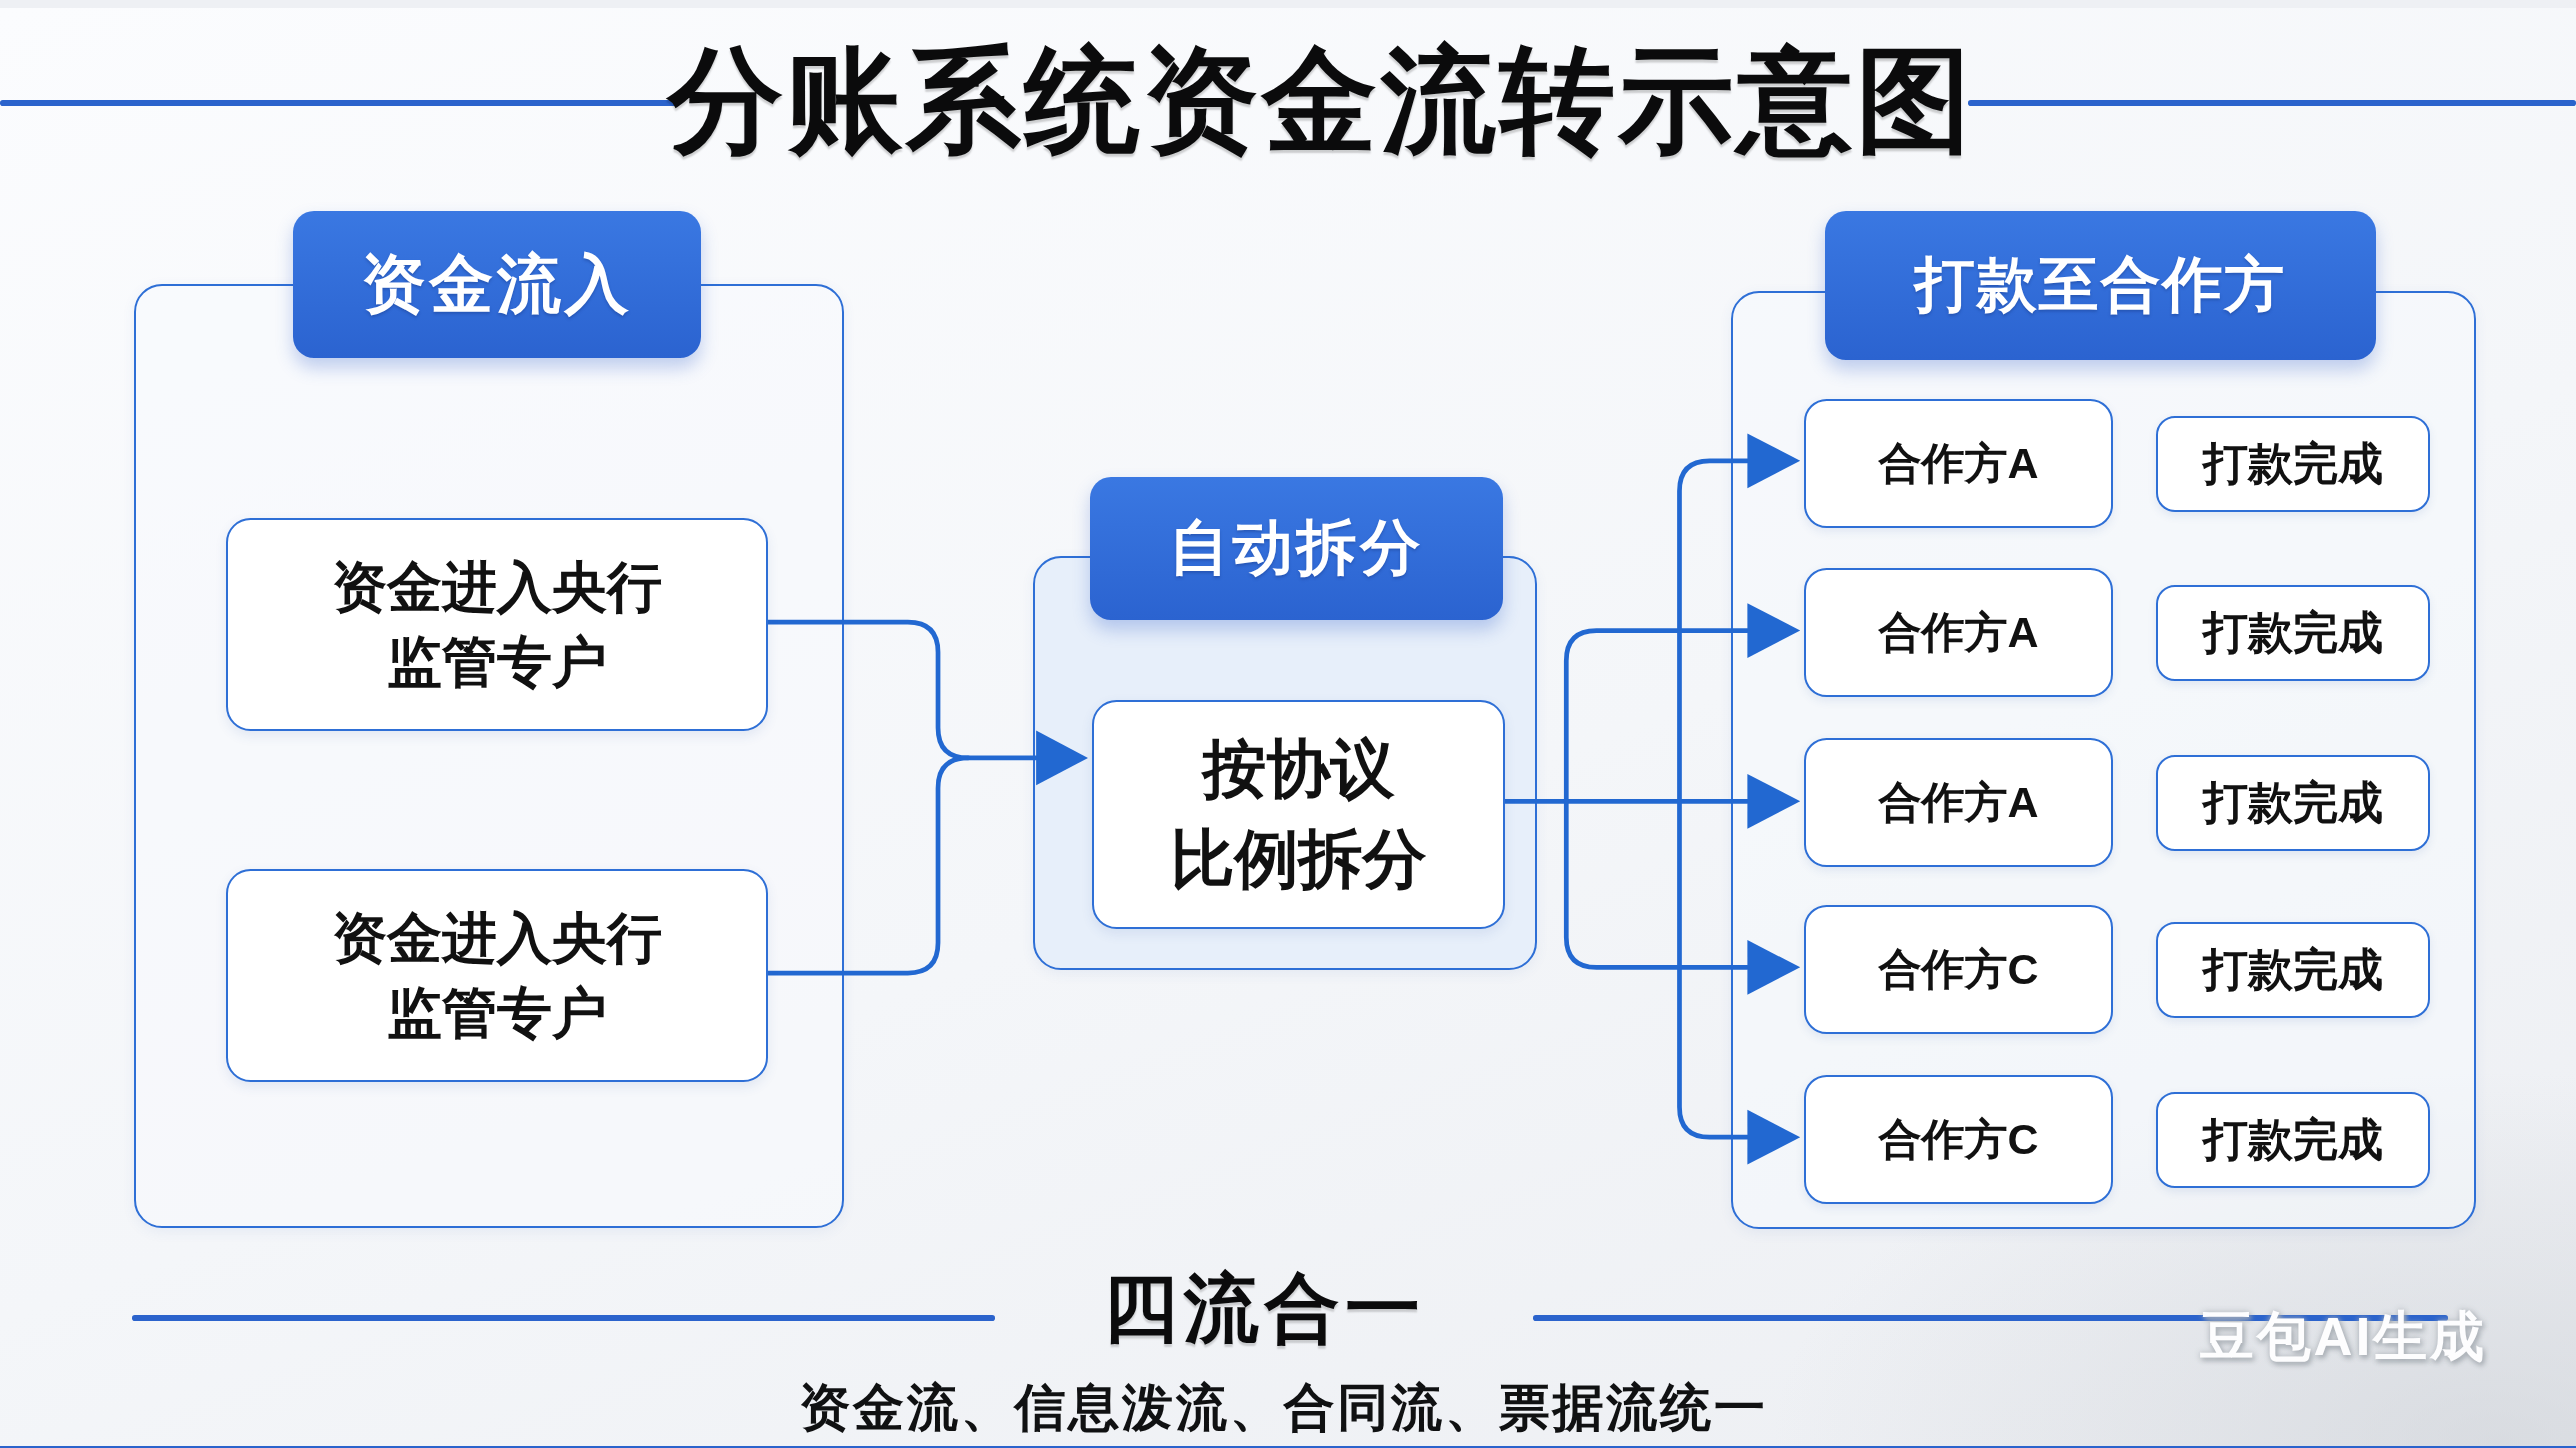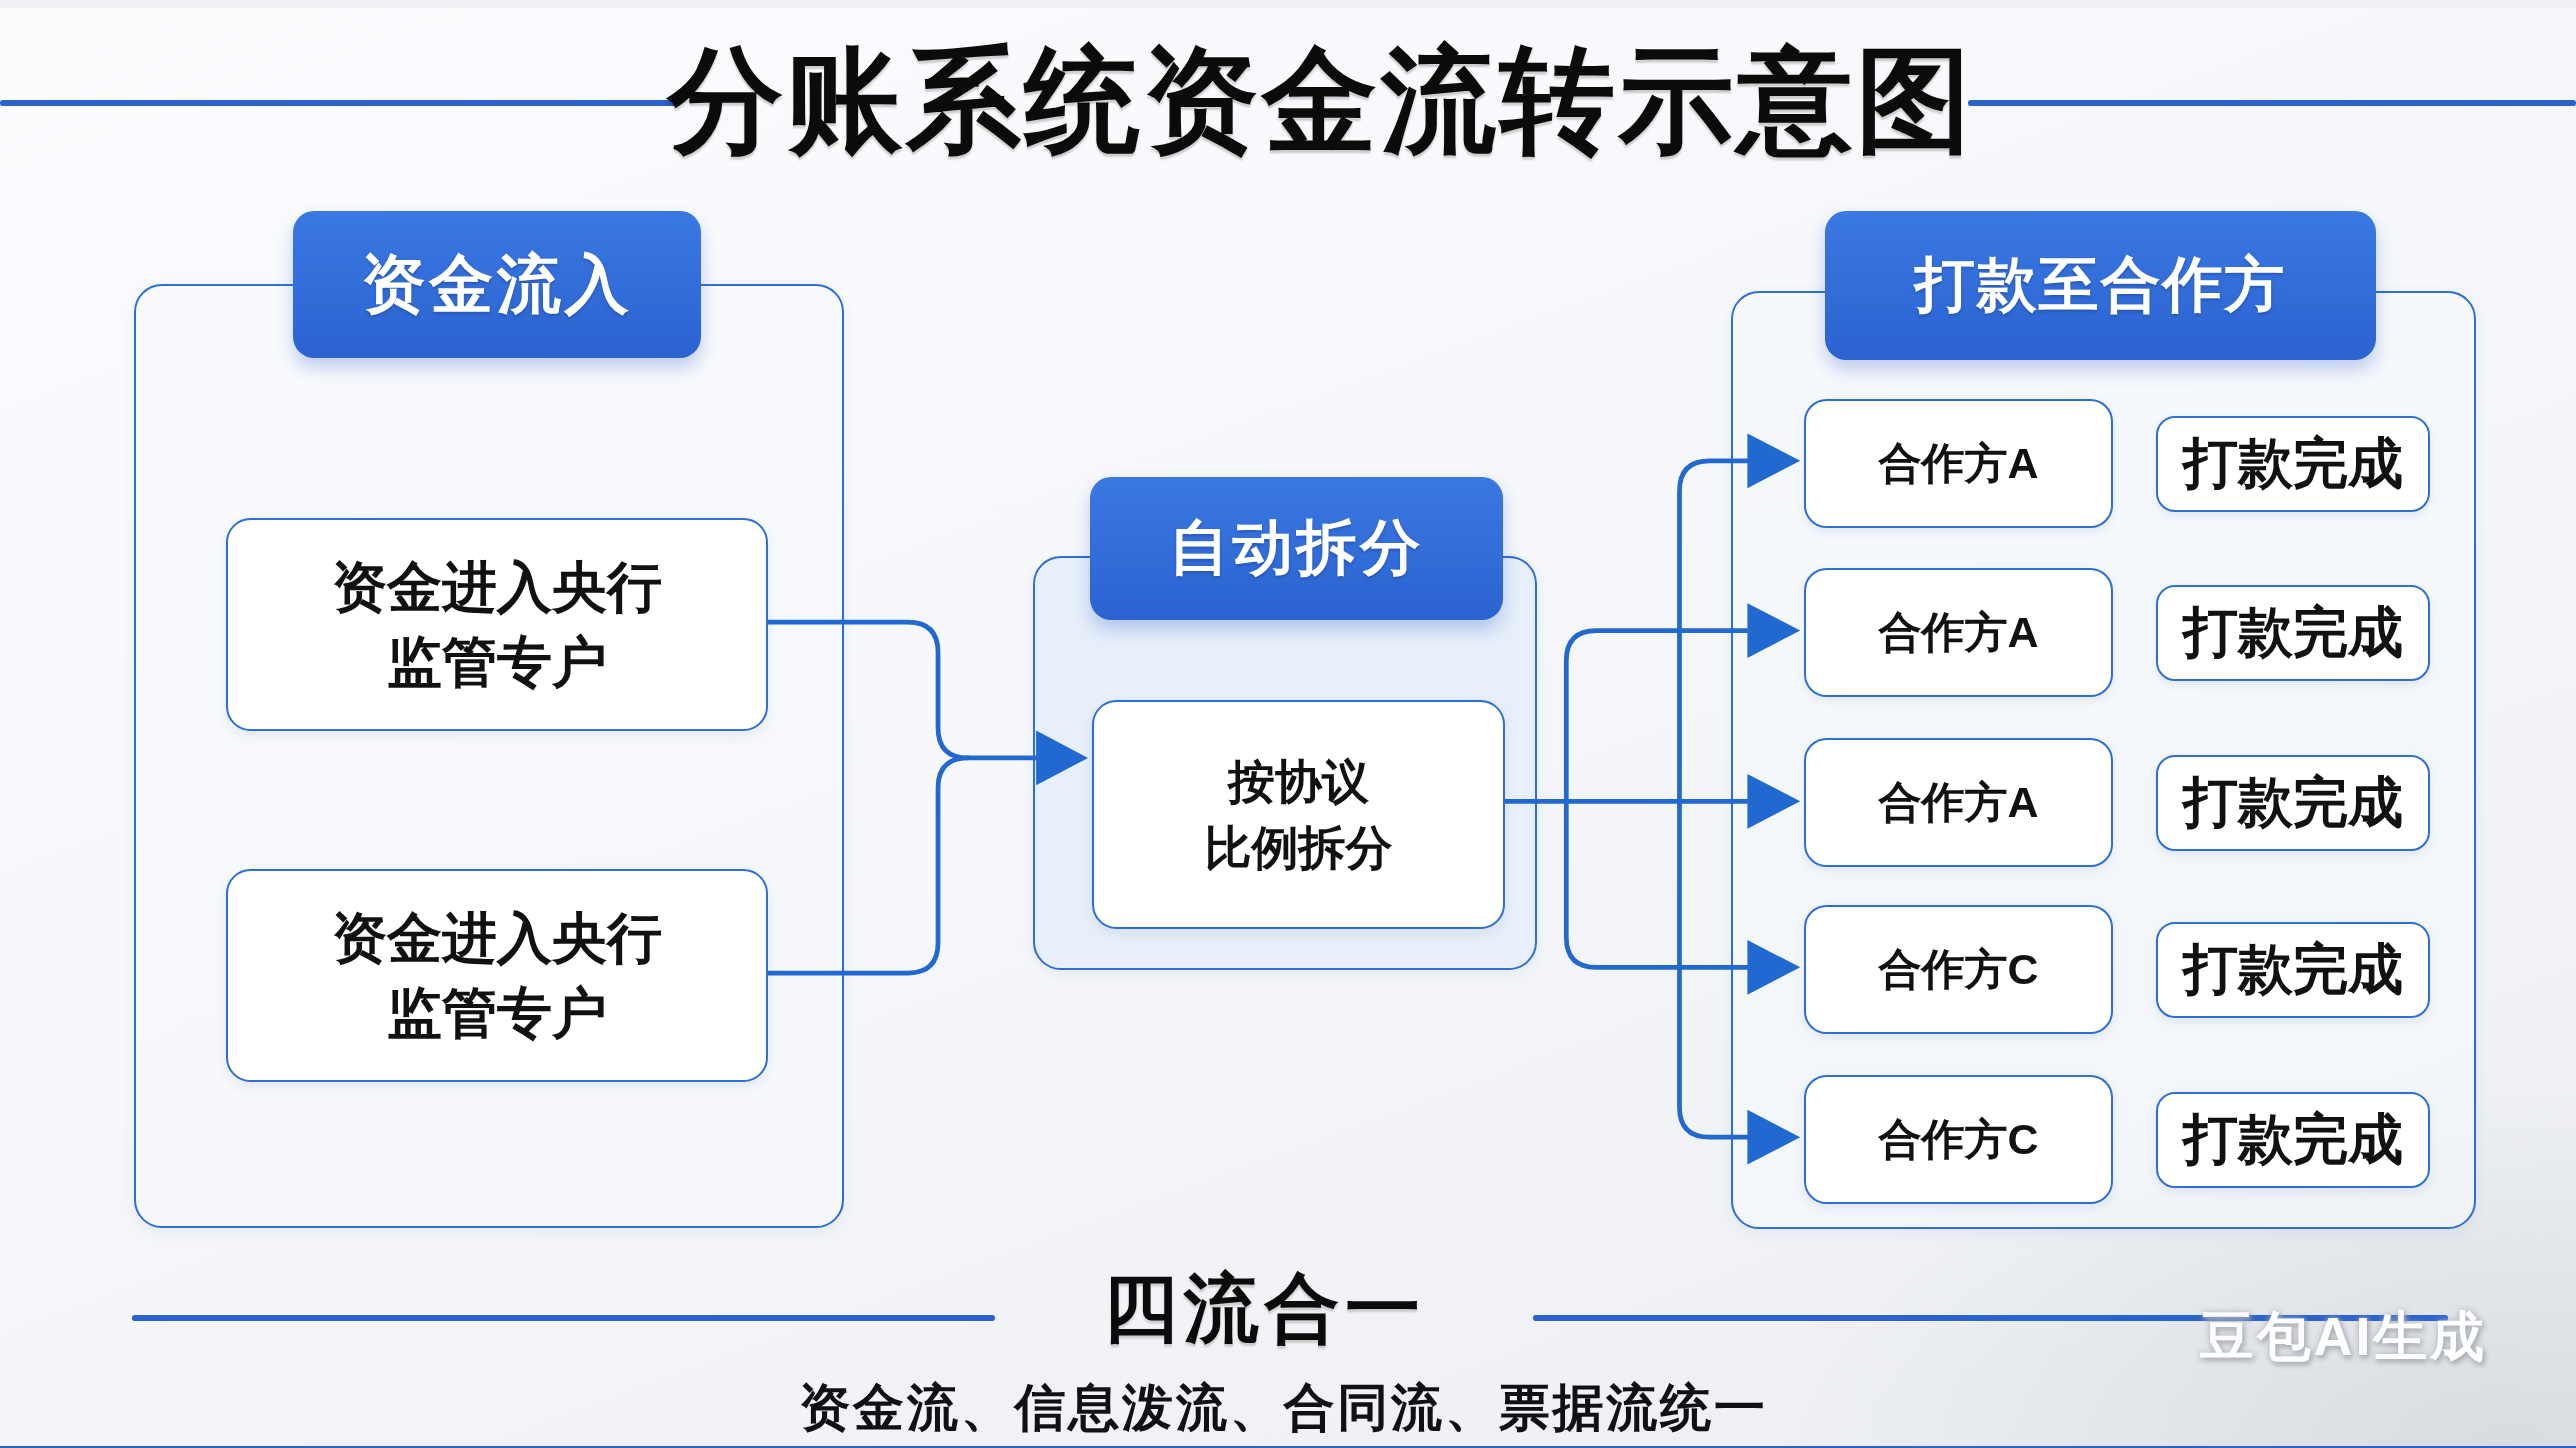--- a/index.html
+++ b/index.html
@@ -54,36 +54,36 @@
 
   
   .node{
     background:#fff;border:2.8px solid #2e6fd6;border-radius:24.5px;
     display:flex;flex-direction:column;align-items:center;justify-content:center;
     color:#111;font-weight:600;text-align:left;
     box-shadow:0 4.7px 11.3px rgba(50,90,170,0.10);
   }
   .node.in1{left:226px;top:510px;width:538px;height:209px;font-size:55px;line-height:1.35;}
   .node.in2{left:226px;top:861px;width:538px;height:209px;font-size:55px;line-height:1.35;}
-  .node.ratio{left:1092px;top:692px;width:409px;height:225px;font-size:47px;line-height:1.4;}
+  .node.ratio{left:1092px;top:692px;width:409px;height:225px;font-size:64px;line-height:1.4;}
 
   
   .partner-row{left:1804px;width:670px;height:125px;}
   .partner-box{
     position:absolute;left:0;top:0;width:305px;height:125px;
     background:#fff;border:2.8px solid #2e6fd6;border-radius:22.6px;
     display:flex;align-items:center;justify-content:center;
     font-size:43px;font-weight:600;color:#111;
     box-shadow:0 3.8px 9.4px rgba(50,90,170,0.10);
   }
   .status-badge{
     position:absolute;left:352px;top:17px;width:270px;height:92px;
     background:#fff;border:2.8px solid #2e6fd6;border-radius:19px;
     display:flex;align-items:center;justify-content:center;
-    font-size:55px;font-weight:600;color:#111;
+    font-size:45px;font-weight:600;color:#111;
     box-shadow:0 3.8px 8.5px rgba(50,90,170,0.10);
   }
 
   
   .footer-slogan{
     left:991px;top:1251px;width:547px;text-align:center;
     font-size:75px;font-weight:900;color:#0b0b0c;letter-spacing:5.7px;
     text-shadow:0 2.8px 1.9px rgba(0,0,0,0.16);
   }
   .footer-line{height:5.7px;background:#2b63cc;border-radius:2.8px;top:1307px;}

